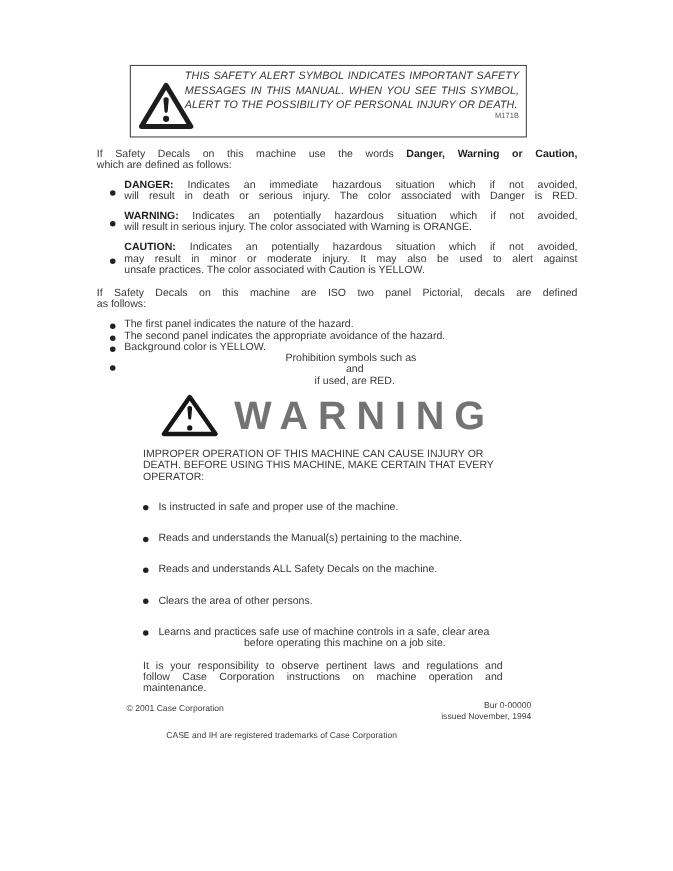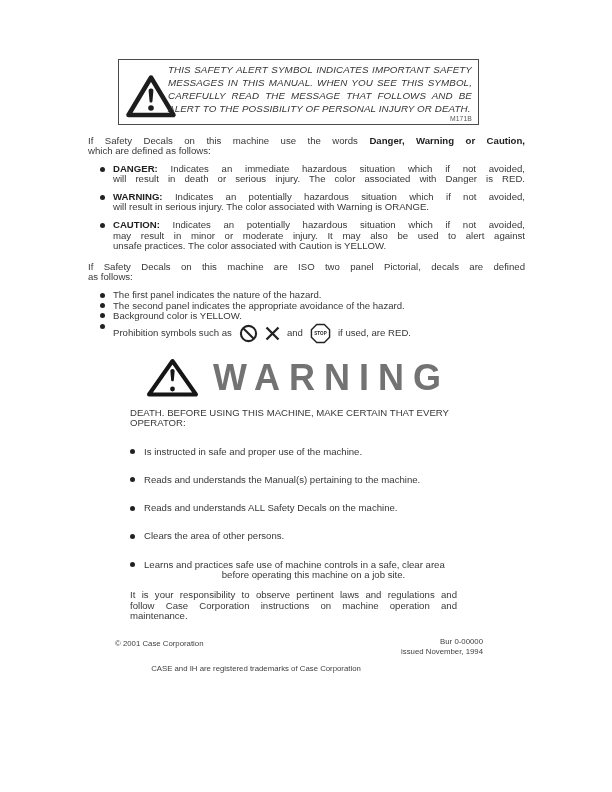--- a/index.html
+++ b/index.html
@@ -24,27 +24,27 @@
     letter-spacing:0.1px;
   }
   .alert-code { text-align:right; font-size:6.8px; line-height:8px; color:#5a5a5a; font-style:normal; }
 
   
   .jl { text-align:justify; text-align-last:justify; }
   .nw { white-space:nowrap; }
 
   
   .sec1 { position:absolute; left:88px; top:136px; width:437px; }
-  .li { display:flex; margin-top:7.5px; }
+  .li { display:flex; margin-top:7.5px;align-items:center; }
   .li .dot { flex:0 0 auto; width:5px; height:5px; border-radius:50%; background:#222; margin:2.6px 0 0 12px; }
   .li .txt { flex:1; margin-left:8px; }
   .p2 { margin-top:11px; }
   .iso-list { margin-top:7.5px; }
   .iso-list .li { margin-top:0; }
-  .symrow { display:flex; align-items:center; height:24px; }
+  .symrow { display:flex; align-items:center; height:24px;flex-direction:column; }
   .symrow .gap { margin-left:7px; }
   .symrow svg { display:block; }
 
   
   .heading { position:absolute; left:146px; top:358px; display:flex; align-items:center; }
   .heading svg { width:53px; height:40px; }
   .heading .htxt {
     margin-left:14px; font-size:36px; line-height:40px; font-weight:bold;
     letter-spacing:9px; color:#737373;
   }
@@ -71,21 +71,20 @@
 
   <div class="alert-box">
     <svg class="alert-tri" viewBox="0 0 104 92">
       <path d="M52 8 L97 83 L7 83 Z" fill="none" stroke="#1d1d1d" stroke-width="9" stroke-linejoin="round"></path>
       <path d="M52 30 c3.4 0 5.2 2 4.7 5.3 l-1.7 19.5 c-0.2 2.1 -1.4 3.2 -3 3.2 s-2.8 -1.1 -3 -3.2 l-1.7 -19.5 c-0.5 -3.3 1.3 -5.3 4.7 -5.3 Z" fill="#1d1d1d"></path>
       <circle cx="52" cy="69" r="5.6" fill="#1d1d1d"></circle>
     </svg>
     <div class="alert-text">
       <div class="jl">THIS SAFETY ALERT SYMBOL INDICATES IMPORTANT SAFETY</div>
       <div class="jl">MESSAGES IN THIS MANUAL. WHEN YOU SEE THIS SYMBOL,</div>
-      <div class="jl">CAREFULLY READ THE MESSAGE THAT FOLLOWS AND BE</div>
       <div class="nw">ALERT TO THE POSSIBILITY OF PERSONAL INJURY OR DEATH.</div>
       <div class="alert-code">M171B</div>
     </div>
   </div>
 
   <div class="sec1">
     <div>
       <div class="jl"><span>If Safety Decals on this machine use the words </span><b>Danger, Warning or Caution,</b></div>
       <div class="nw">which are defined as follows:</div>
     </div>
@@ -162,20 +161,21 @@
     <svg viewBox="0 0 104 80">
       <path d="M52 6 L99 73 L5 73 Z" fill="none" stroke="#161616" stroke-width="8" stroke-linejoin="round"></path>
       <path d="M52 22 c3 0 4.6 1.8 4.2 4.8 l-1.5 17 c-0.2 1.9 -1.2 2.9 -2.7 2.9 s-2.5 -1 -2.7 -2.9 l-1.5 -17 c-0.4 -3 1.2 -4.8 4.2 -4.8 Z" fill="#161616"></path>
       <circle cx="52" cy="62" r="4.8" fill="#161616"></circle>
     </svg>
     <span class="htxt">WARNING</span>
   </div>
 
   <div class="sec2">
     <div>
+      <div class="nw">IMPROPER OPERATION OF THIS MACHINE CAN CAUSE INJURY OR</div>
       <div class="nw">DEATH. BEFORE USING THIS MACHINE, MAKE CERTAIN THAT EVERY</div>
       <div class="nw">OPERATOR:</div>
     </div>
 
     <div class="op-list">
       <div class="op-li">
         <span class="dot"></span>
         <div class="txt nw">Is instructed in safe and proper use of the machine.</div>
       </div>
       <div class="op-li">

